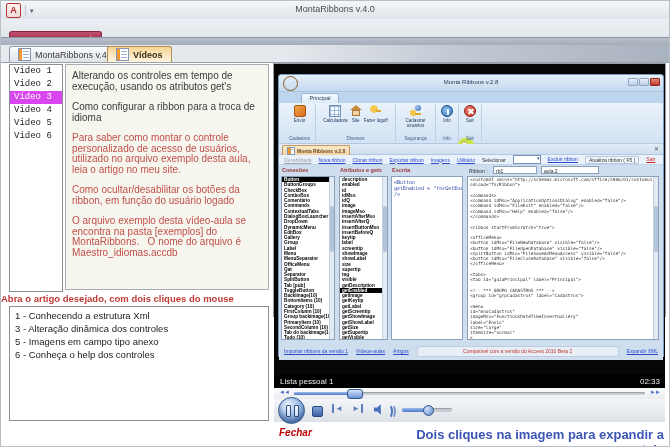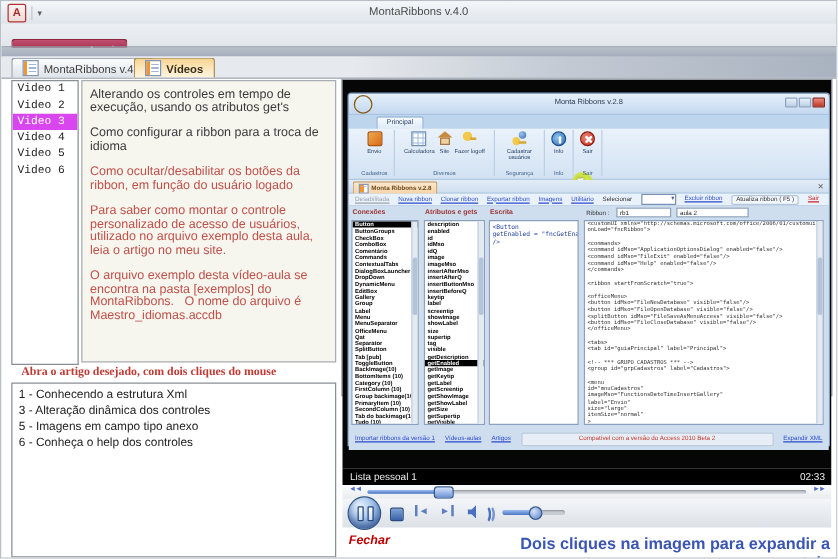--- a/index.html
+++ b/index.html
@@ -42,22 +42,22 @@
   .video-list{position:absolute;left:8px;top:63px;width:52px;height:226px;background:#fff;
     border:1px solid #8A8F96;overflow:hidden;}
   .video-item{font-size:9px;color:#1E1E1E;padding:1px 0 1px 4px;line-height:11px;font-family:Liberation Mono, monospace;}
   .video-item.selected{background:#d946ef;color:#fff;}
 
   .desc-box{position:absolute;left:64px;top:63px;width:204px;height:226px;background:#F6F6EF;
     border:1px solid #A9ADB3;padding:6px 6px;box-sizing:border-box;overflow:hidden;}
   .desc-par{font-size:10px;line-height:10.5px;color:#3B3B3B;margin-bottom:10px;white-space:pre-wrap;}
   .desc-par.red{color:#C0504A;}
 
-  .articles-heading{position:absolute;left:16px;top:292px;font-size:9.5px;font-weight:bold;color:#BE3A34;font-family:Liberation Serif, serif;}
-  .articles-box{position:absolute;left:8px;top:305px;width:260px;height:140px;background:#fff;
+  .articles-heading{position:absolute;left:0;top:292px;font-size:9.5px;font-weight:bold;color:#BE3A34;}
+  .articles-box{position:absolute;left:8px;top:305px;width:260px;height:115px;background:#fff;
     border:1px solid #8A8F96;padding:2px 0;box-sizing:border-box;overflow:hidden;}
   .article-item{font-size:9.5px;color:#222;line-height:13px;padding-left:5px;}
 
   .fechar{position:absolute;left:278px;top:426px;font-size:10px;color:#C00000;font-weight:bold;font-style:italic;}
   .hint{position:absolute;left:390px;top:426px;width:273px;text-align:right;font-size:13px;
     color:#3A55B4;font-weight:bold;}
 
   
   .player{position:absolute;left:272px;top:62px;width:393px;height:254px;border:1px solid #9AA0A8;box-sizing:border-box;}
   .video-black{position:absolute;left:0;top:0;width:100%;height:311px;background:#060606;overflow:hidden;}
@@ -219,22 +219,22 @@
       <div class="video-item">Video 2</div>
       <div class="video-item selected">Video 3</div>
       <div class="video-item">Video 4</div>
       <div class="video-item">Video 5</div>
       <div class="video-item">Video 6</div>
     </div>
 
   <div class="desc-box">
       <div class="desc-par">Alterando os controles em tempo de execução, usando os atributos get's</div>
       <div class="desc-par">Como configurar a ribbon para a troca de idioma</div>
+      <div class="desc-par red">Para saber como montar o controle personalizado de acesso de usuários, utilizado no arquivo exemplo desta aula, leia o artigo no meu site.</div>
       <div class="desc-par red">Como ocultar/desabilitar os botões da ribbon, em função do usuário logado</div>
-      <div class="desc-par red">Para saber como montar o controle personalizado de acesso de usuários, utilizado no arquivo exemplo desta aula, leia o artigo no meu site.</div>
       <div class="desc-par red">O arquivo exemplo desta vídeo-aula se encontra na pasta [exemplos] do MontaRibbons.   O nome do arquivo é Maestro_idiomas.accdb</div>
     </div>
 
   <div class="articles-heading">Abra o artigo desejado, com dois cliques do mouse</div>
   <div class="articles-box">
       <div class="article-item">1 - Conhecendo a estrutura Xml</div>
       <div class="article-item">3 - Alteração dinâmica dos controles</div>
       <div class="article-item">5 - Imagens em campo tipo anexo</div>
       <div class="article-item">6 - Conheça o help dos controles</div>
     </div>

